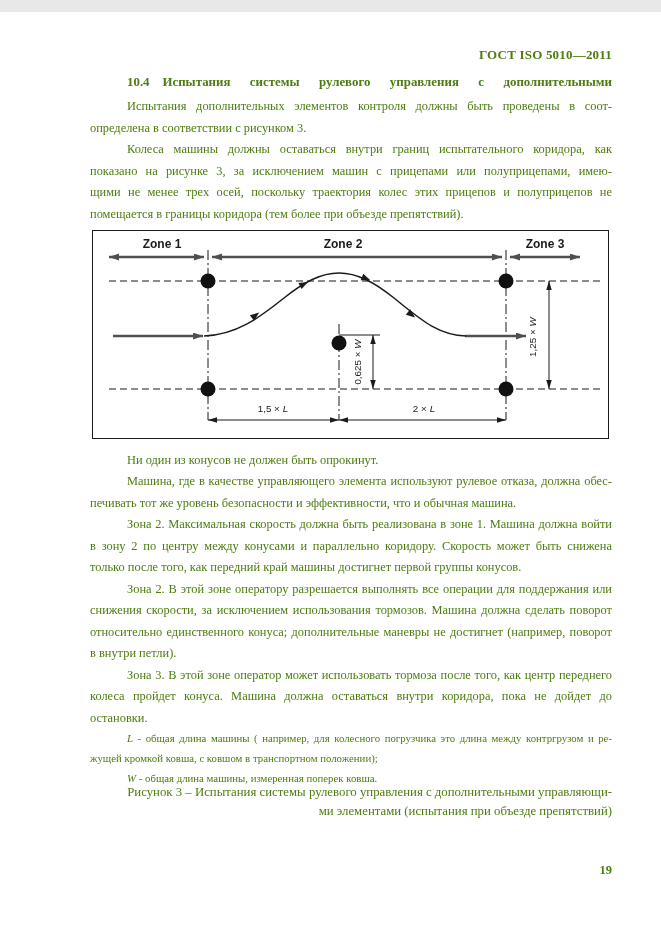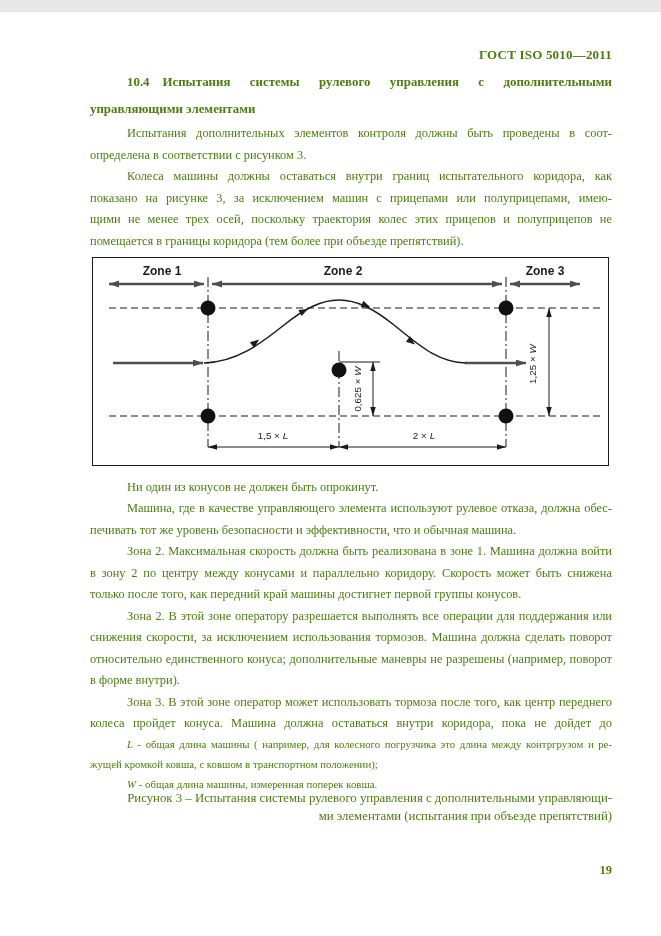--- a/index.html
+++ b/index.html
@@ -41,21 +41,20 @@
 </head>
 <body>
 
 <div class="page">
   <div class="content">
 
     <div class="header-line">ГОСТ ISO 5010—2011</div>
 
     <div class="heading">
         <div class="tline ind">10.4 Испытания системы рулевого управления с дополнительными</div>
-        <div class="tline last">управляющими элементами</div>
       </div>
 
     <div class="body-block body-top">
         <div class="tline ind">Испытания дополнительных элементов контроля должны быть проведены в соот-</div>
         <div class="tline last">определена в соответствии с рисунком 3.</div>
         <div class="tline ind">Колеса машины должны оставаться внутри границ испытательного коридора, как</div>
         <div class="tline">показано на рисунке 3, за исключением машин с прицепами или полуприцепами, имею-</div>
         <div class="tline">щими не менее трех осей, поскольку траектория колес этих прицепов и полуприцепов не</div>
         <div class="tline last">помещается в границы коридора (тем более при объезде препятствий).</div>
       </div>
@@ -117,24 +116,25 @@
 
     <div class="body-block body-bottom">
         <div class="tline ind last">Ни один из конусов не должен быть опрокинут.</div>
         <div class="tline ind">Машина, где в качестве управляющего элемента используют рулевое отказа, должна обес-</div>
         <div class="tline last">печивать тот же уровень безопасности и эффективности, что и обычная машина.</div>
         <div class="tline ind">Зона 2. Максимальная скорость должна быть реализована в зоне 1. Машина должна войти</div>
         <div class="tline">в зону 2 по центру между конусами и параллельно коридору. Скорость может быть снижена</div>
         <div class="tline last">только после того, как передний край машины достигнет первой группы конусов.</div>
         <div class="tline ind">Зона 2. В этой зоне оператору разрешается выполнять все операции для поддержания или</div>
         <div class="tline">снижения скорости, за исключением использования тормозов. Машина должна сделать поворот</div>
-        <div class="tline">относительно единственного конуса; дополнительные маневры не разрешены (например, поворот</div>
-        <div class="tline last">в форме внутри).</div>
+        <div class="tline">относительно единственного конуса; дополнительные маневры не достигнет (например, поворот</div>
+        <div class="tline last">в внутри петли).</div>
         <div class="tline ind">Зона 3. В этой зоне оператор может использовать тормоза после того, как центр переднего</div>
         <div class="tline">колеса пройдет конуса. Машина должна оставаться внутри коридора, пока не дойдет до последней</div>
+        <div class="tline last">остановки.</div>
       </div>
 
     <div class="notes">
         <div class="tline ind"><i class="var">L</i> - общая длина машины ( например, для колесного погрузчика это длина между контргрузом и ре-</div>
         <div class="tline last">жущей кромкой ковша, с ковшом в транспортном положении);</div>
         <div class="tline ind last"><i class="var">W</i> - общая длина машины, измеренная поперек ковша.</div>
       </div>
 
     <div class="caption">
       <div>Рисунок 3 – Испытания системы рулевого управления с дополнительными управляющи-</div>

